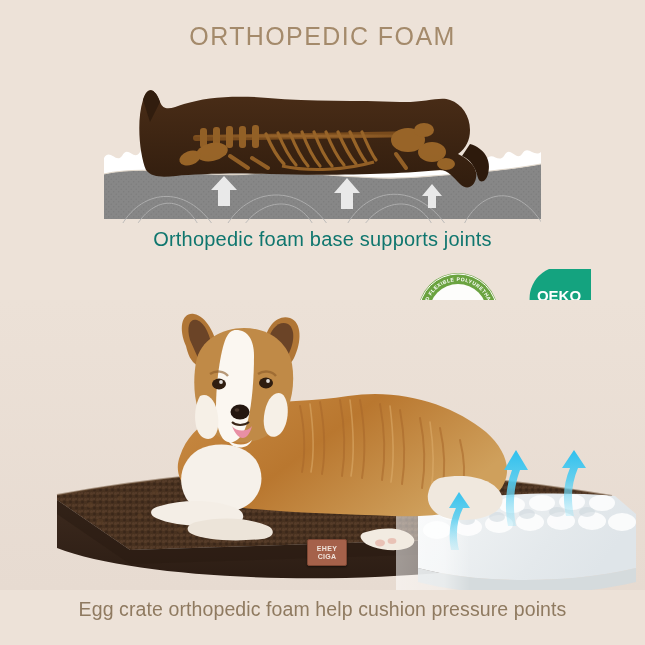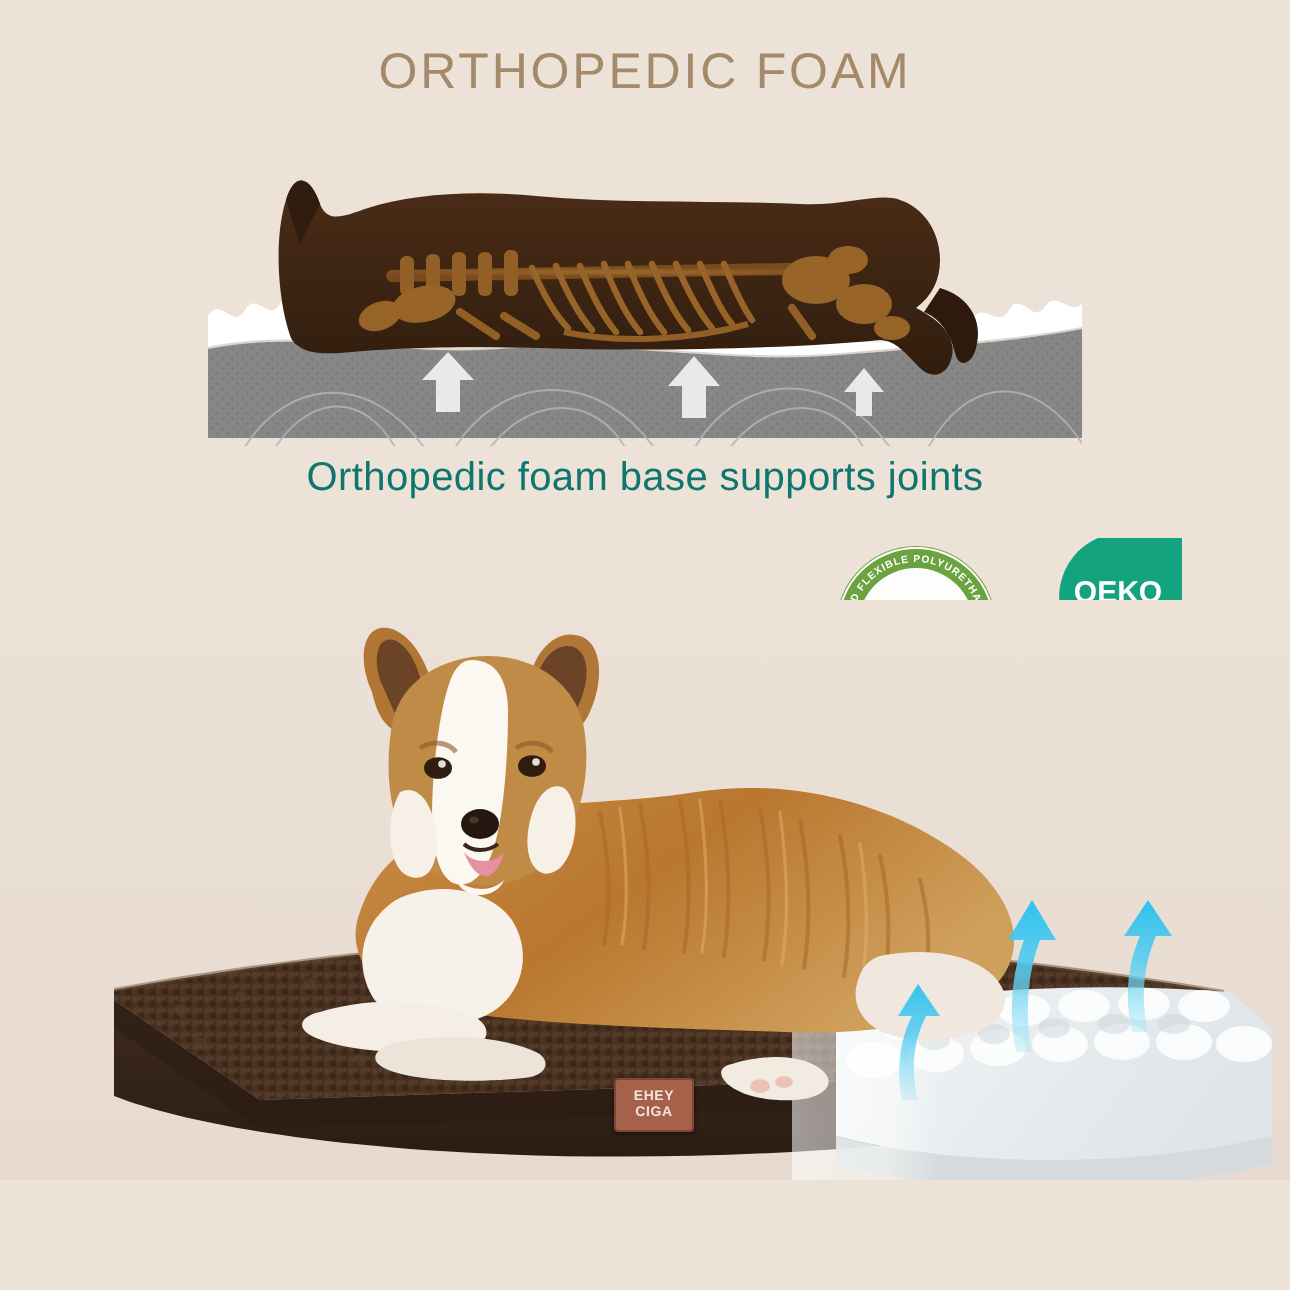--- a/index.html
+++ b/index.html
@@ -427,14 +427,15 @@
                  C457,220 455,234 459,250 Z" fill="url(#arrowG)" opacity=".95"></path>
       </g>
     </svg>
   </div>
 
   <div class="bedtag">
     <span>EHEY</span>
     <span>CIGA</span>
   </div>
 
+  <div class="caption2">Egg crate orthopedic foam help cushion pressure points</div>
 
 </div>
 
 </body></html>

